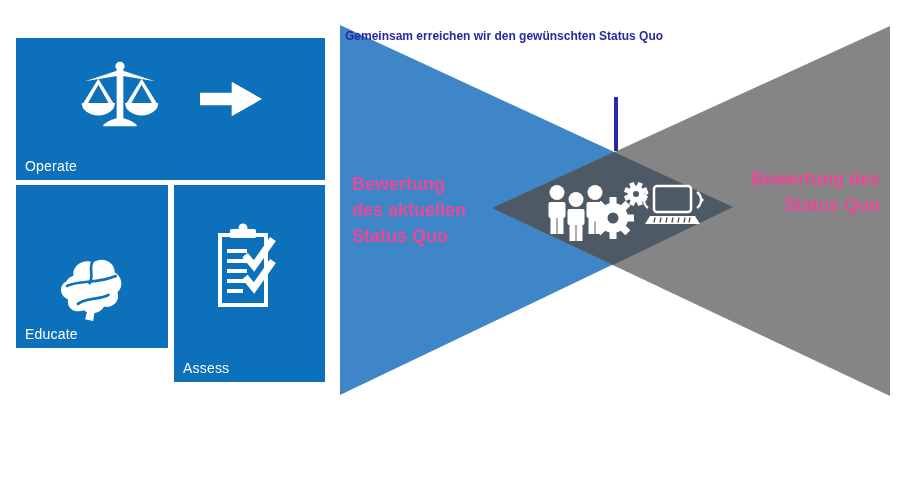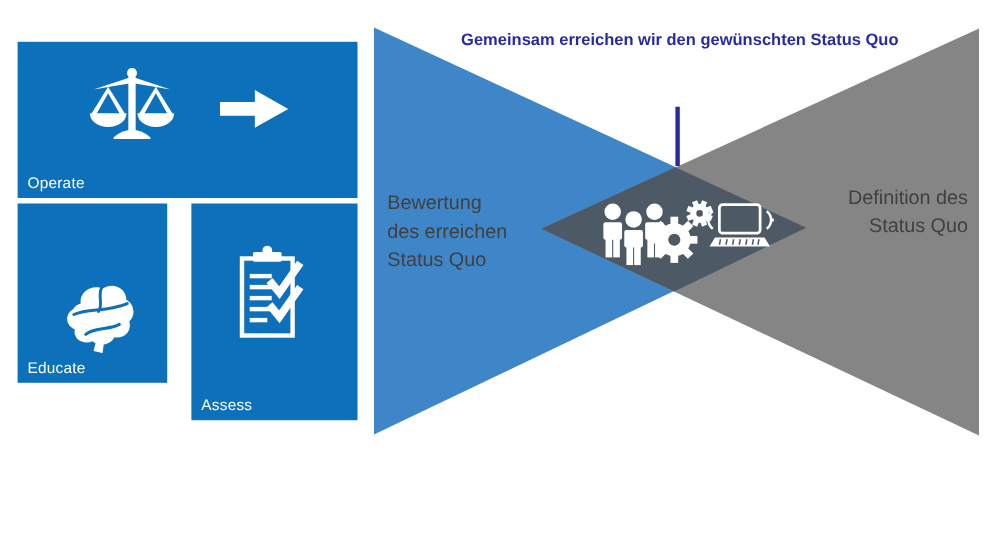--- a/index.html
+++ b/index.html
@@ -2,30 +2,30 @@
 <html style="--tile-blue: #0d70ba; --triangle-blue: #3e86c8; --triangle-gray: #858585; --overlap-slate: #4d5a66; --navy: #262aa3; --white: #ffffff;"><head>
 <meta charset="utf-8">
 <style>
   html,body{margin:0;padding:0;background:#fff;}
   body{width:903px;height:489px;overflow:hidden;font-family:"Liberation Sans",sans-serif;}
   .canvas{position:relative;width:903px;height:489px;background:#fff;}
 
   
   .tile{position:absolute;background:var(--tile-blue,#0d70ba);}
   #tile-operate{left:16px;top:38px;width:309px;height:142px;}
-  #tile-educate{left:16px;top:185px;width:136px;height:163px;}
+  #tile-educate{left:16px;top:185px;width:152px;height:163px;}
   #tile-assess{left:174px;top:185px;width:151px;height:197px;}
   .tile svg{position:absolute;display:block;}
   .tile-label{position:absolute;left:9px;bottom:6px;color:#fff;font-size:14px;letter-spacing:.2px;}
 
   
   .bowtie-svg{position:absolute;left:330px;top:15px;}
-  .diagram-title{position:absolute;left:345px;top:26px;width:546px;text-align:center;
-    color:var(--navy,#262aa3);font-size:15px;font-weight:600;line-height:21px;}
-  .tri-label{position:absolute;color:#404040;font-size:18px;font-weight:400;line-height:26px;}
+  .diagram-title{position:absolute;left:345px;top:26px;width:546px;
+    color:var(--navy,#262aa3);font-size:12px;font-weight:600;line-height:21px;}
+  .tri-label{position:absolute;color:#ec4899;font-size:18px;font-weight:700;line-height:26px;}
   .tri-label.left{left:352px;top:171px;text-align:left;}
   .tri-label.right{right:23px;top:166px;text-align:right;}
 </style>
 </head>
 <body>
 
 <div class="canvas">
 
   <div class="tile" id="tile-operate">
     <svg style="left:64px;top:20px" width="80" height="70" viewBox="0 0 96 84">
@@ -139,22 +139,22 @@
       <circle cx="372" cy="185" r="1.7" fill="#fff"></circle>
     </g>
   </svg>
 
   <div class="diagram-title">
     <div>Gemeinsam erreichen wir den gewünschten Status Quo</div>
   </div>
 
   <div class="tri-label left">
     <div>Bewertung</div>
-    <div>des erreichen</div>
+    <div>des aktuellen</div>
     <div>Status Quo</div>
   </div>
 
   <div class="tri-label right">
-    <div>Definition des</div>
+    <div>Bewertung des</div>
     <div>Status Quo</div>
   </div>
 
 </div>
 
 </body></html>

